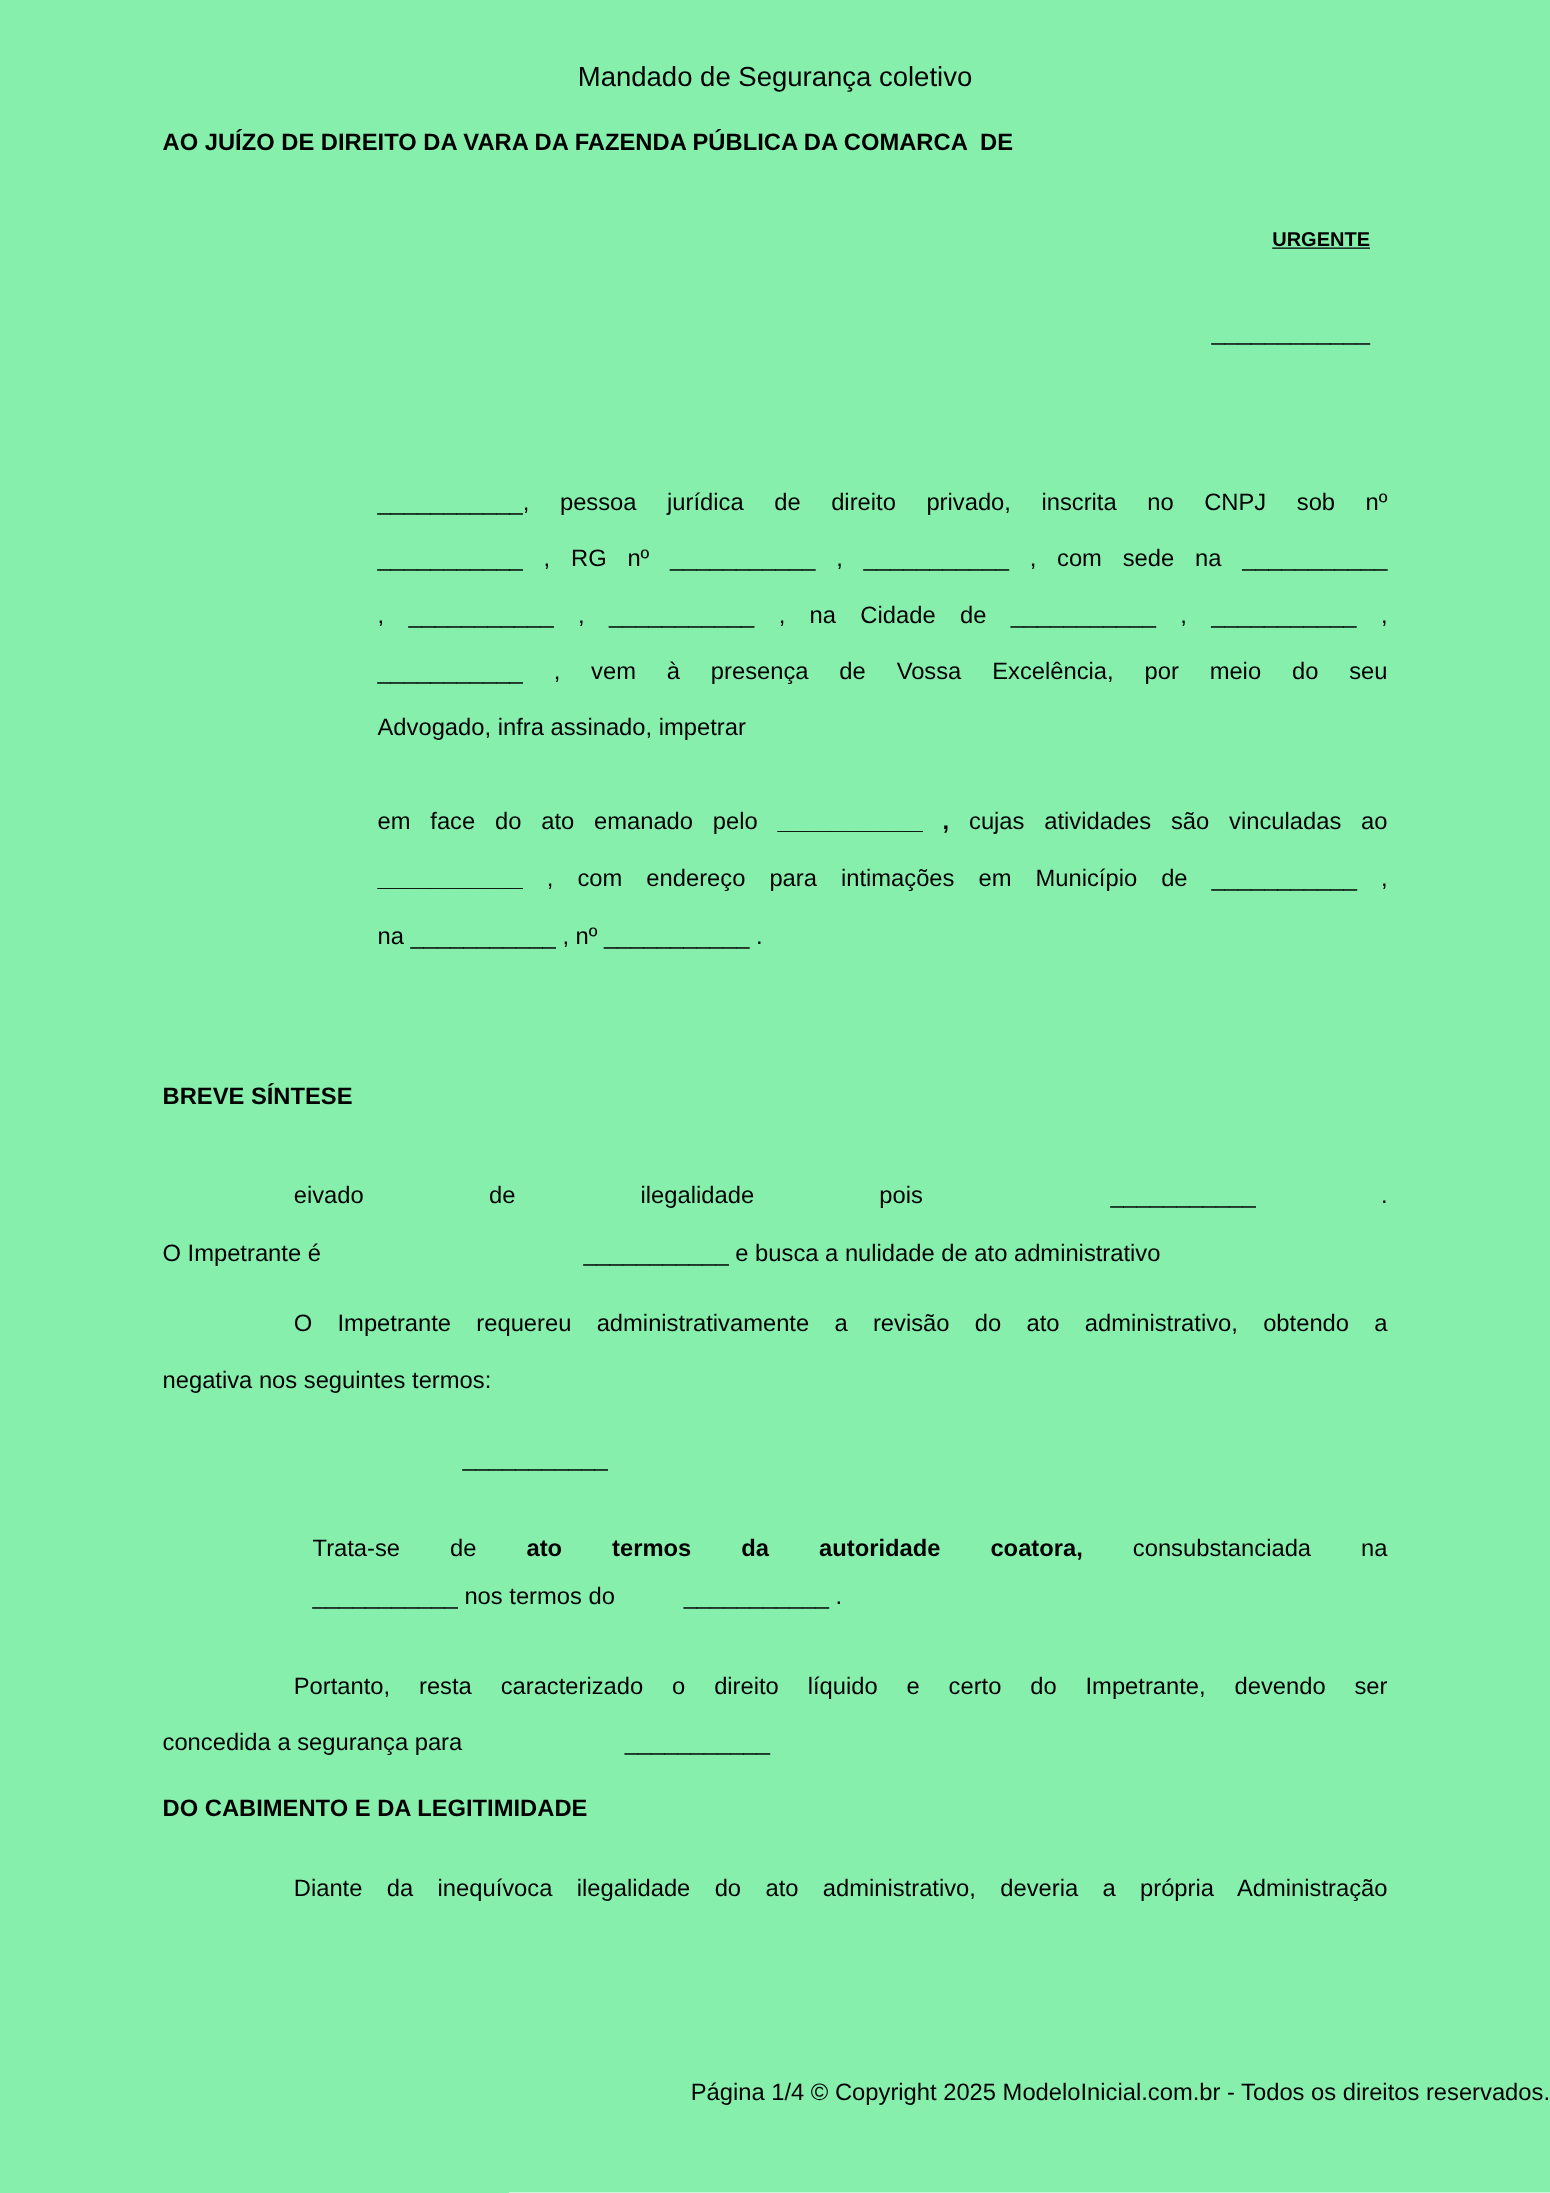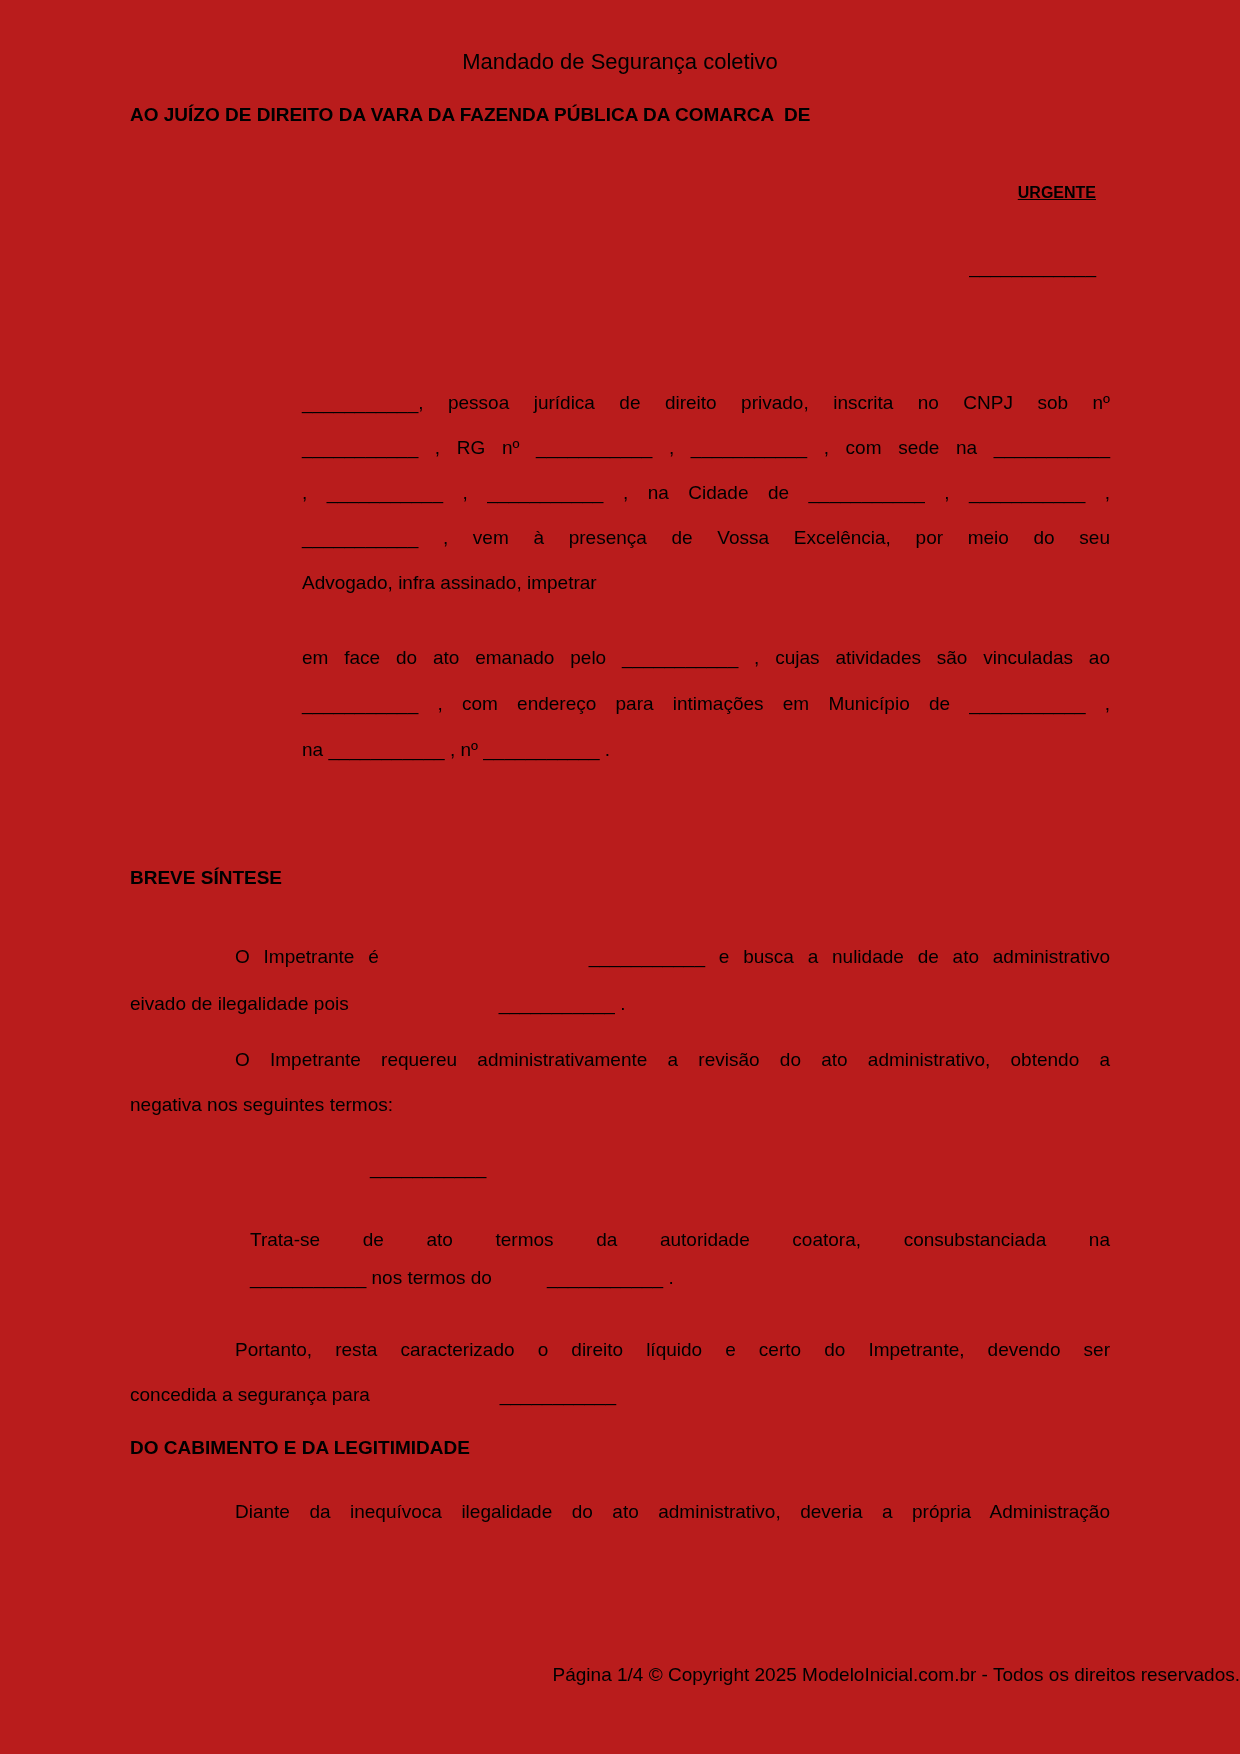--- a/index.html
+++ b/index.html
@@ -1,19 +1,19 @@
 <!DOCTYPE html>
 <html><head>
 <meta charset="utf-8">
 <style>
   html,body{margin:0;padding:0;background:#ffffff;}
   .page{
     position:relative;
     width:1240px;height:1754px;
-    background:#b91c1c;
+    background:#86efac;
     color:#000;
     font-family:"Liberation Sans", sans-serif;
     font-size:19px;
     line-height:26px;
     overflow:hidden;
   }
   .content{padding:0 130px;}
   .doc-title{margin:0;padding-top:48px;text-align:center;font-size:22px;font-weight:normal;line-height:28px;}
   .addressee{margin-top:26px;font-weight:bold;}
   .urgent{margin-top:52px;text-align:right;padding-right:14px;font-weight:bold;font-size:16px;text-decoration:underline;}
@@ -28,21 +28,21 @@
   .sec-heading{font-weight:bold;}
   .sec-breve{margin-top:92px;}
   .sec-cabimento{margin-top:18px;}
   .p-sintese1{margin-top:42px;line-height:47px;}
   .p-sintese2{margin-top:10px;line-height:45px;}
   .qblank{margin-top:28px;margin-left:240px;}
   .p-trata{margin-top:40px;margin-left:120px;line-height:38px;}
   .p-portanto{margin-top:30px;line-height:45px;}
   .p-diante{margin-top:38px;}
   .seg-gap{display:inline-block;}
-  .seg-bold{font-weight:normal;}
+  .seg-bold{font-weight:bold;}
   .footer{position:absolute;left:0;right:0;top:1662px;text-align:right;padding-left:16px;}
 </style>
 </head>
 <body>
 
 <div class="page">
   <div class="content">
 
     <h1 class="doc-title">Mandado de Segurança coletivo</h1>
 
@@ -63,22 +63,22 @@
 
     <div class="pblock respondent">
         <div class="pline"><span>em face do ato emanado pelo </span><span class="seg-bold">___________ ,</span><span> cujas atividades são vinculadas ao</span></div>
         <div class="pline"><span class="seg-bold">___________</span><span> , com endereço para intimações em Município de ___________ ,</span></div>
         <div class="pline"><span>na ___________ , nº ___________ .</span></div>
       </div>
 
     <div class="sec-heading sec-breve">BREVE SÍNTESE</div>
 
     <div class="pblock ind p-sintese1">
+        <div class="pline"><span>eivado de ilegalidade pois</span><span class="seg-gap" style="width: 150px;"></span><span>___________ .</span></div>
         <div class="pline"><span>O Impetrante é</span><span class="seg-gap" style="width: 210px;"></span><span>___________ e busca a nulidade de ato administrativo</span></div>
-        <div class="pline"><span>eivado de ilegalidade pois</span><span class="seg-gap" style="width: 150px;"></span><span>___________ .</span></div>
       </div>
 
     <div class="pblock ind p-sintese2">
         <div class="pline"><span>O Impetrante requereu administrativamente a revisão do ato administrativo, obtendo a</span></div>
         <div class="pline"><span>negativa nos seguintes termos:</span></div>
       </div>
 
     <div class="qblank">___________</div>
 
     <div class="pblock p-trata">

